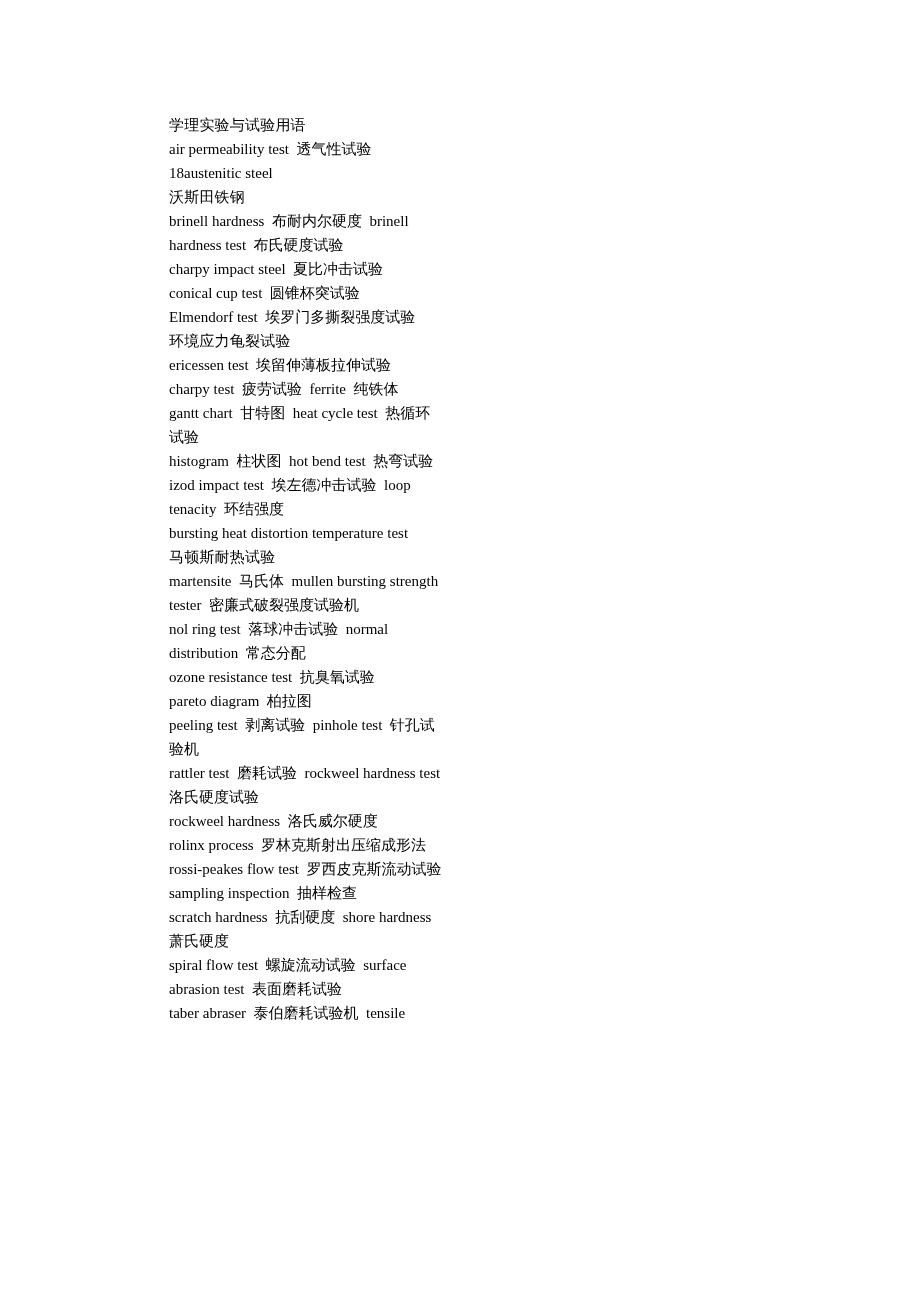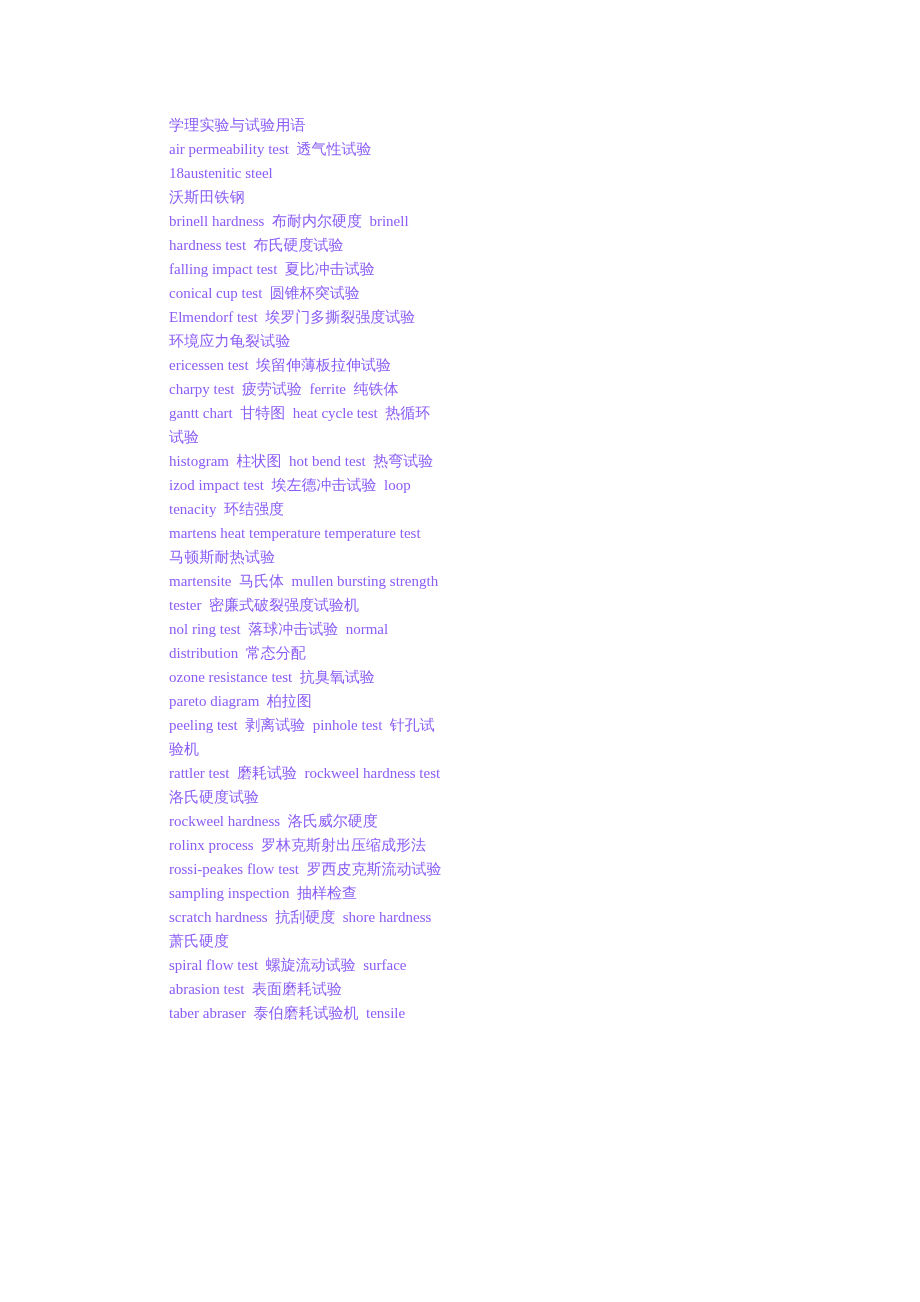--- a/index.html
+++ b/index.html
@@ -40,36 +40,36 @@
     text-align: left;
   }
   .doc-line.cjk-only {
     letter-spacing: 0.2px;
   }
 </style>
 </head>
 <body style="background-color: rgb(255, 255, 255);">
 
 <div id="page" style="background-color: rgb(255, 255, 255);">
-  <div id="text-column" style="color: #8b5cf6;">
+  <div id="text-column" style="color: #000000;">
       <div class="doc-line cjk-only">学理实验与试验用语</div>
       <div class="doc-line">air permeability test  透气性试验</div>
       <div class="doc-line">18austenitic steel</div>
       <div class="doc-line cjk-only">沃斯田铁钢</div>
       <div class="doc-line">brinell hardness  布耐内尔硬度  brinell hardness test  布氏硬度试验</div>
-      <div class="doc-line">falling impact test  夏比冲击试验</div>
+      <div class="doc-line">charpy impact steel  夏比冲击试验</div>
       <div class="doc-line">conical cup test  圆锥杯突试验</div>
       <div class="doc-line">Elmendorf test  埃罗门多撕裂强度试验</div>
       <div class="doc-line cjk-only">环境应力龟裂试验</div>
       <div class="doc-line">ericessen test  埃留伸薄板拉伸试验</div>
       <div class="doc-line">charpy test  疲劳试验  ferrite  纯铁体</div>
       <div class="doc-line">gantt chart  甘特图  heat cycle test  热循环试验</div>
       <div class="doc-line">histogram  柱状图  hot bend test  热弯试验</div>
       <div class="doc-line">izod impact test  埃左德冲击试验  loop tenacity  环结强度</div>
-      <div class="doc-line">martens heat temperature temperature test</div>
+      <div class="doc-line">bursting heat distortion temperature test</div>
       <div class="doc-line cjk-only">马顿斯耐热试验</div>
       <div class="doc-line">martensite  马氏体  mullen bursting strength tester  密廉式破裂强度试验机</div>
       <div class="doc-line">nol ring test  落球冲击试验  normal distribution  常态分配</div>
       <div class="doc-line">ozone resistance test  抗臭氧试验</div>
       <div class="doc-line">pareto diagram  柏拉图</div>
       <div class="doc-line">peeling test  剥离试验  pinhole test  针孔试验机</div>
       <div class="doc-line">rattler test  磨耗试验  rockweel hardness test  洛氏硬度试验</div>
       <div class="doc-line">rockweel hardness  洛氏威尔硬度</div>
       <div class="doc-line">rolinx process  罗林克斯射出压缩成形法</div>
       <div class="doc-line">rossi-peakes flow test  罗西皮克斯流动试验  sampling inspection  抽样检查</div>

